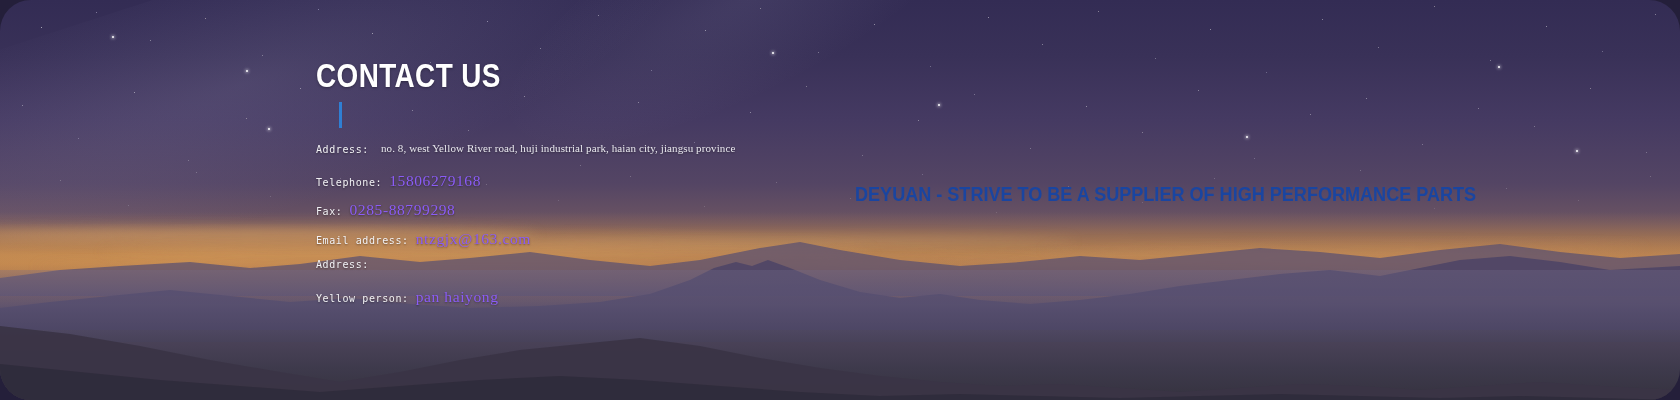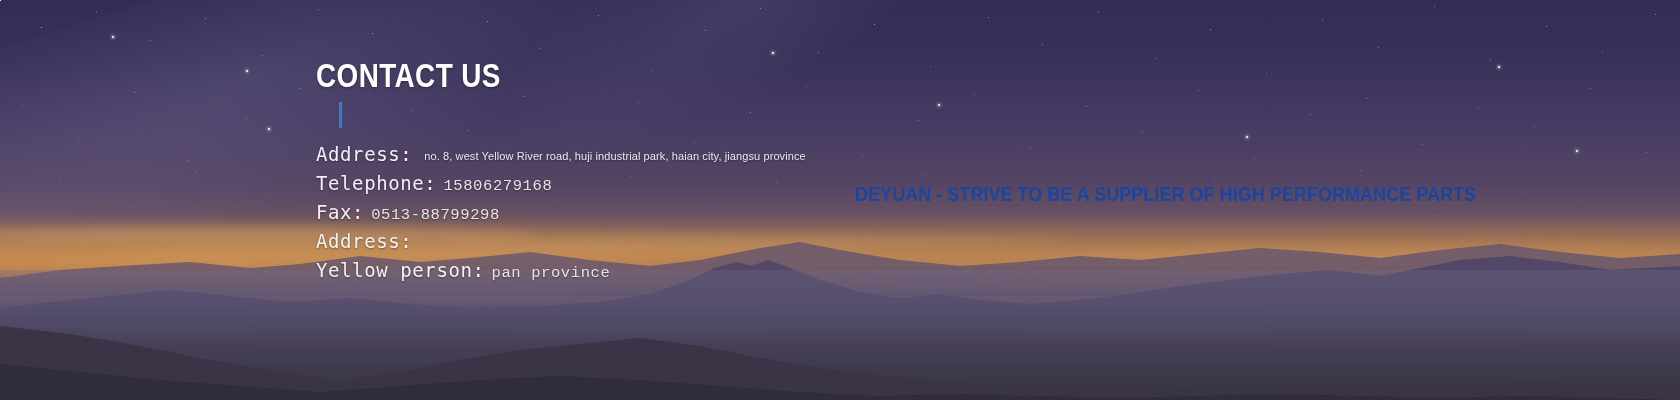--- a/index.html
+++ b/index.html
@@ -3,20 +3,21 @@
 <meta charset="utf-8">
 <style>
   * { margin:0; padding:0; box-sizing:border-box; }
   html,body { width:1680px; height:400px; overflow:hidden; background:#241f3a; }
 
   .banner{
     position:relative;
     width:1680px; height:400px;
     overflow:hidden;
     font-family:"Liberation Sans", sans-serif;
+    border-radius:31px;
   }
 
   
   .sky{
     position:absolute; inset:0;
     background:
       linear-gradient(180deg,
         #332c54 0%,
         #393158 14%,
         #453a62 30%,
@@ -177,35 +178,35 @@
   }
   .contact-row{
     height:29px;
     display:flex;
     align-items:baseline;
     white-space:nowrap;
   }
   .c-label{
     color:#f2f2f5;
     font-family:"DejaVu Sans Mono","Liberation Mono", monospace;
-    font-size:19px;
+    font-size:10px;
     letter-spacing:.6px;
     text-shadow:0 1px 2px rgba(0,0,0,.38);
   }
   .c-value{
-    color:#e5e5e5;
-    font-family:Liberation Mono, monospace;
+    color:#8b5cf6;
+    font-family:Liberation Serif, serif;
     font-size:15.5px;
     letter-spacing:.6px;
     margin-left:7px;
     text-shadow:0 1px 2px rgba(0,0,0,.38);
   }
   
   .contact-row.addr .c-value{
-    font-family:Liberation Sans, sans-serif;
+    font-family:Liberation Serif, serif;
     font-size:11px;
     letter-spacing:.1px;
     margin-left:12px;
     color:#e9e8ef;
     position:relative; top:-1px;
   }
 
   .tagline{
     position:absolute; left:855px; top:183px;
     color:#1a45a0;
@@ -294,31 +295,35 @@
         <span class="c-value">no. 8, west Yellow River road, huji industrial park, haian city, jiangsu province</span>
       </div>
 
       <div class="contact-row">
         <span class="c-label">Telephone:</span>
         <span class="c-value">15806279168</span>
       </div>
 
       <div class="contact-row">
         <span class="c-label">Fax:</span>
-        <span class="c-value">0513-88799298</span>
-      </div>
-
+        <span class="c-value">0285-88799298</span>
+      </div>
+
+      <div class="contact-row">
+        <span class="c-label">Email address:</span>
+        <span class="c-value">ntzgjx@163.com</span>
+      </div>
 
       <div class="contact-row">
         <span class="c-label">Address:</span>
       </div>
 
       <div class="contact-row">
         <span class="c-label">Yellow person:</span>
-        <span class="c-value">pan province</span>
+        <span class="c-value">pan haiyong</span>
       </div>
 
     </div>
 
     <div class="tagline">DEYUAN - STRIVE TO BE A SUPPLIER OF HIGH PERFORMANCE PARTS</div>
 
   </div>
 </div>
 
 </body></html>

